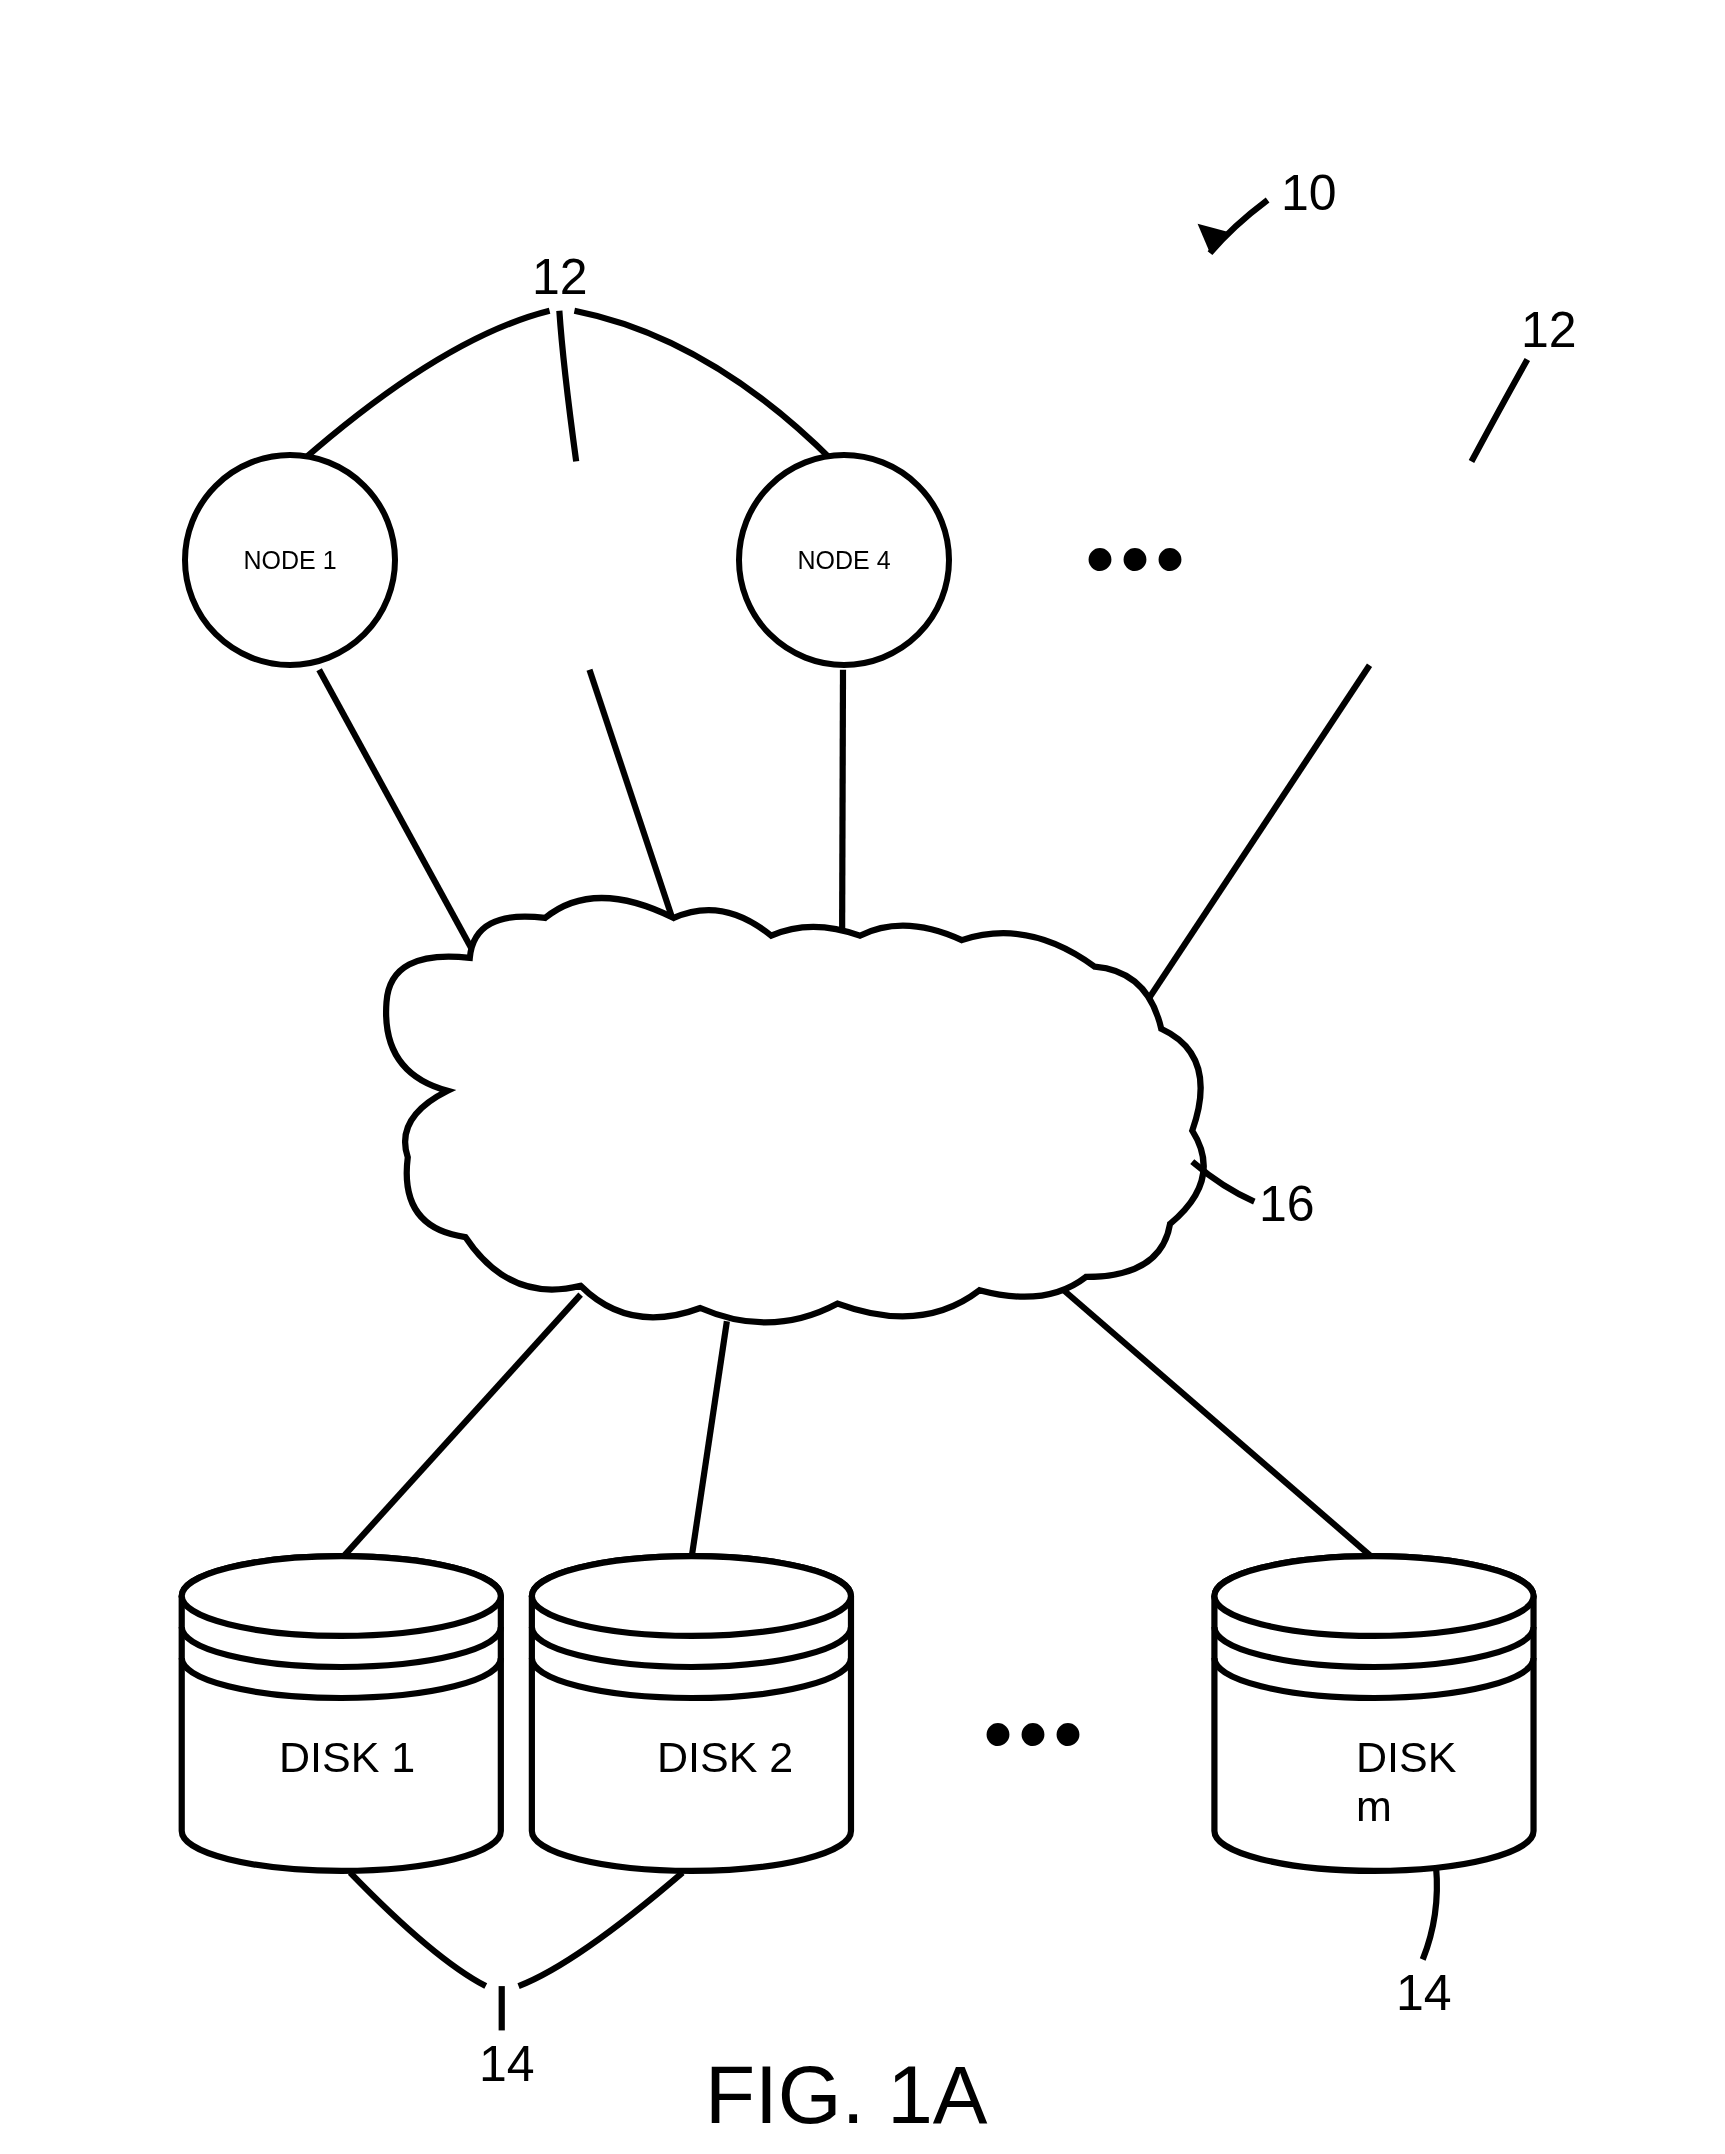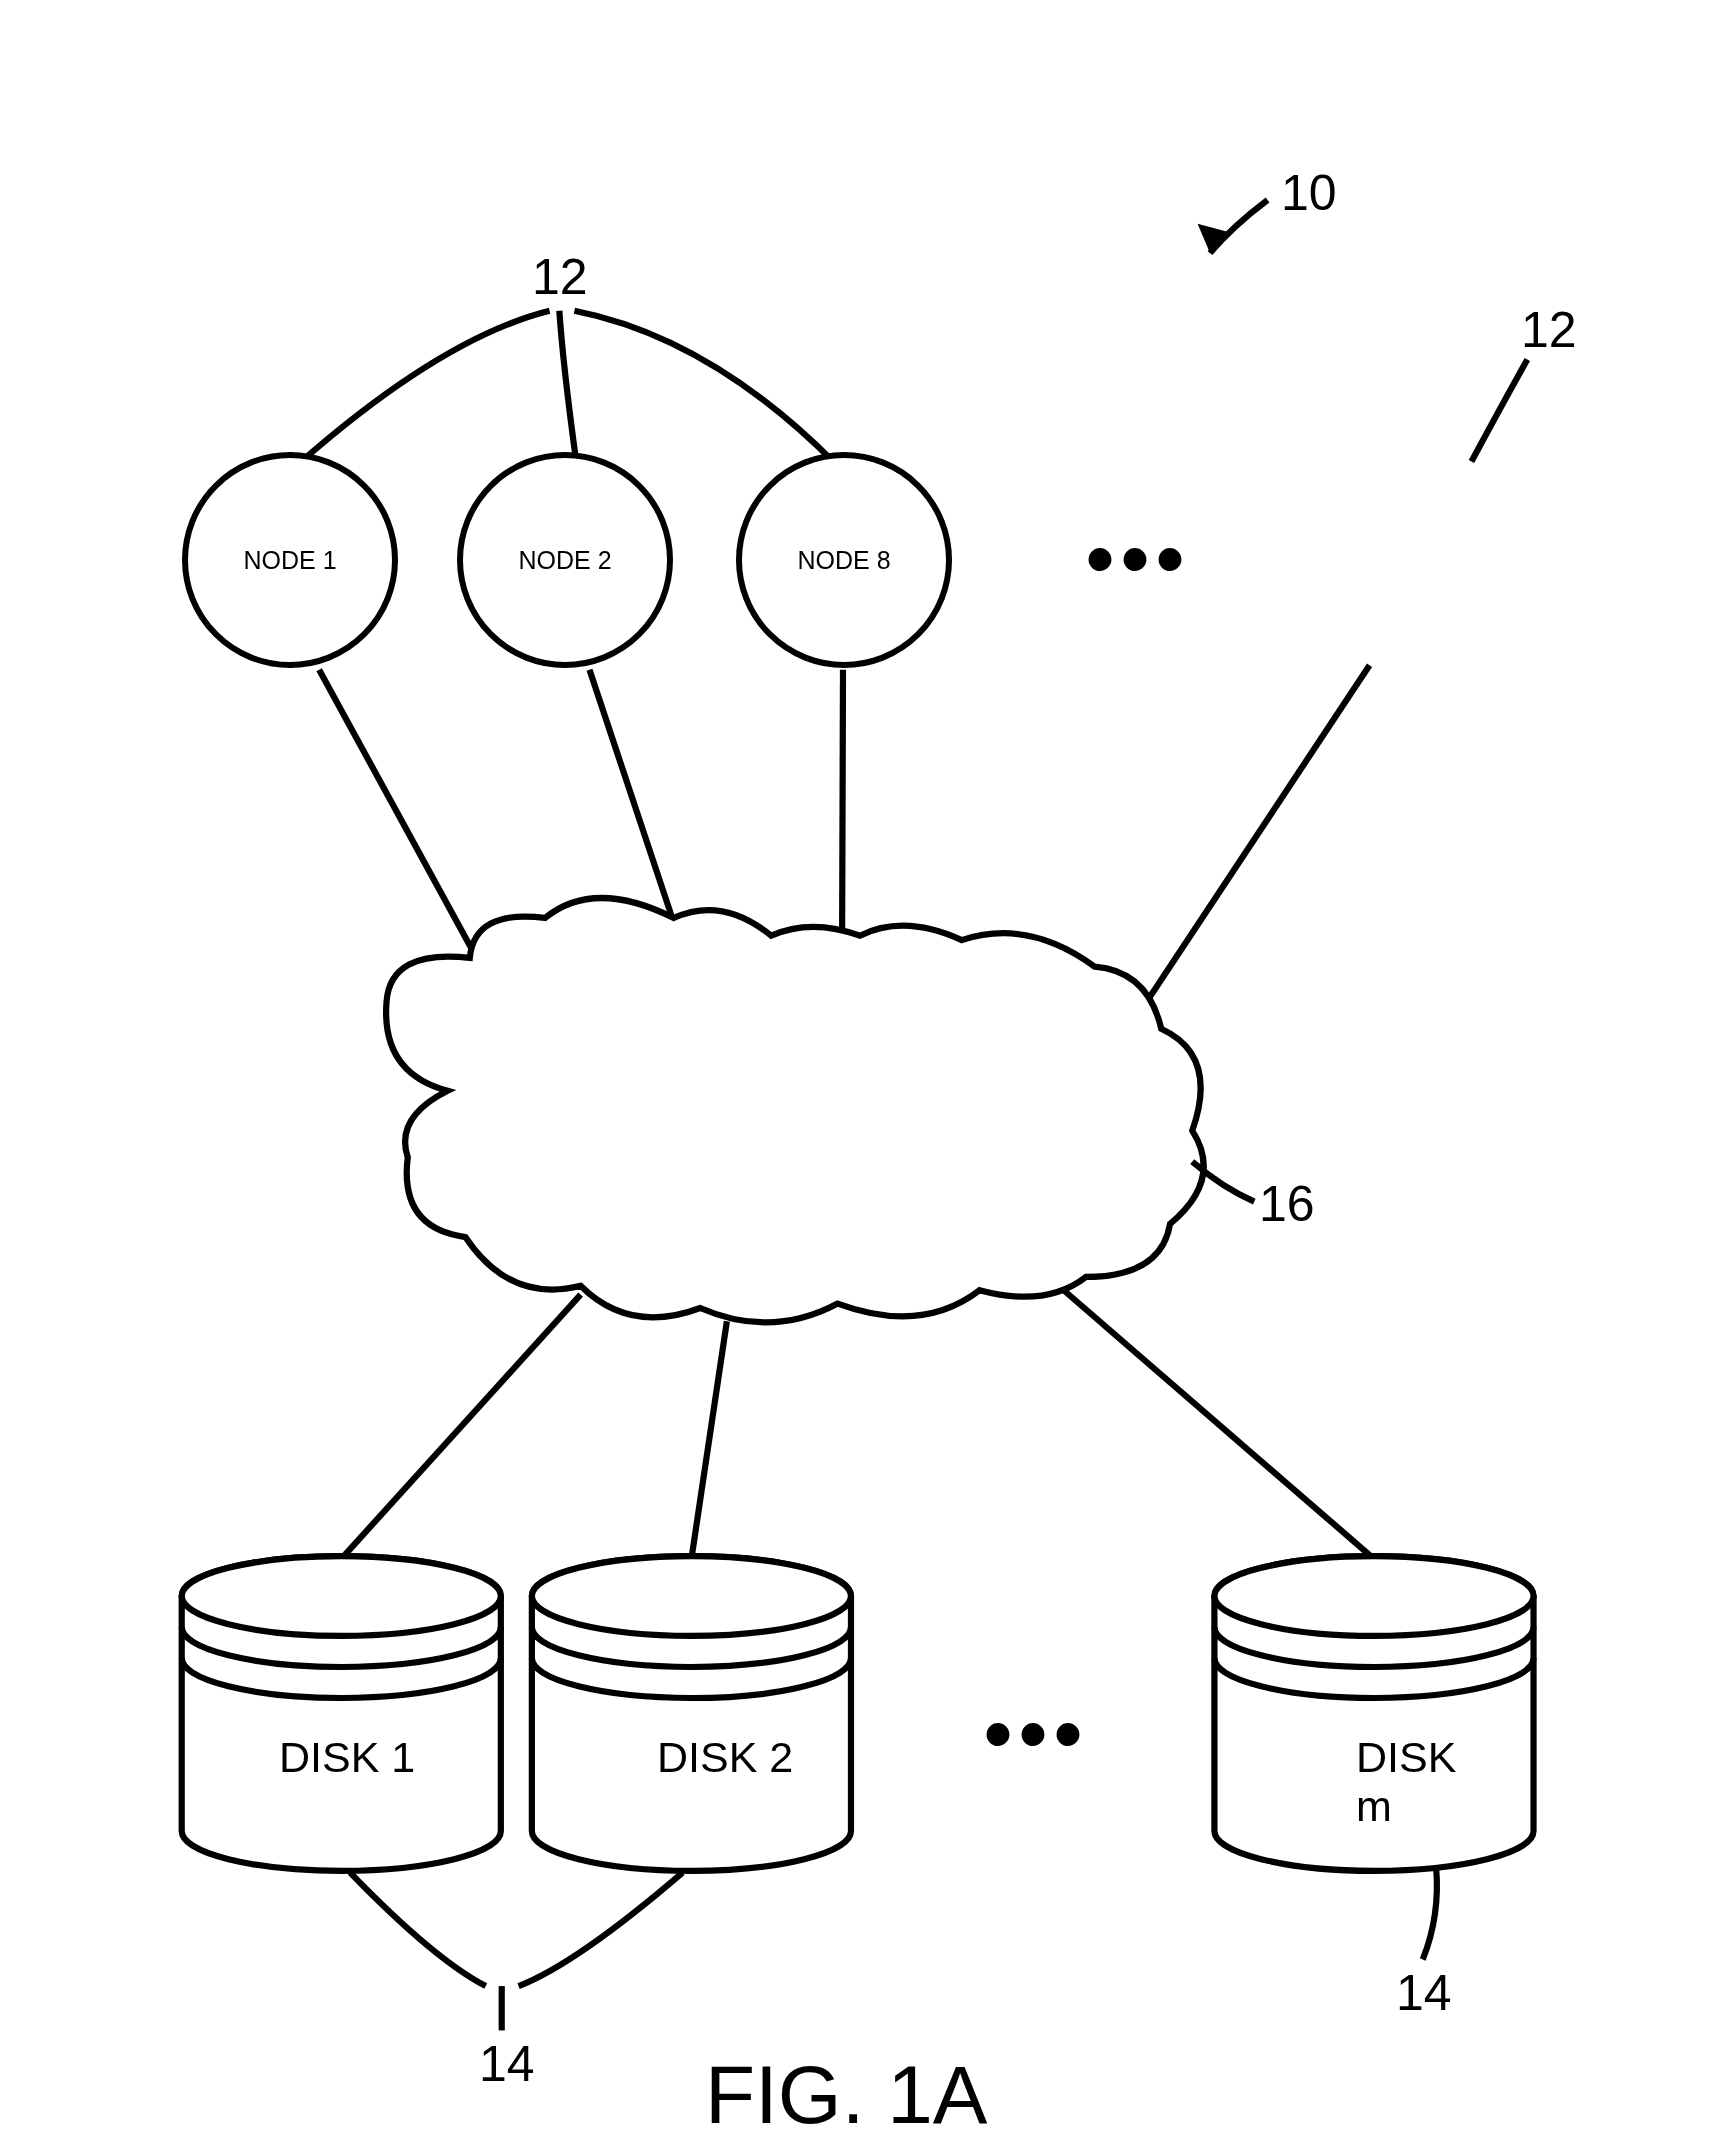--- a/index.html
+++ b/index.html
@@ -52,25 +52,22 @@
   </svg>
 
   <div class="abs ref-label" style="left:1521px; top:301px;">12</div>
   <svg class="connector" width="1725" height="2155" viewBox="0 0 1946 2430">
     <path d="M 1723 405 Q 1695 455 1660 520" stroke="#000" stroke-width="7" fill="none"></path>
   </svg>
 
   <div class="abs node-circle" style="left:182px; top:452px;">
     <span class="node-label">NODE 1</span>
   </div>
-  <div class="abs node-circle" style="left:457px; top:452px;">
-    <span class="node-label">NODE 2</span>
-  </div>
   <div class="abs node-circle" style="left:736px; top:452px;">
-    <span class="node-label">NODE 8</span>
+    <span class="node-label">NODE 4</span>
   </div>
   <div class="abs ellipsis" style="left:1086px; top:519px;">•••</div>
 
   <svg class="connector" width="1725" height="2155" viewBox="0 0 1946 2430">
     <line x1="360" y1="755" x2="565" y2="1130" stroke="#000" stroke-width="7"></line>
     <line x1="665" y1="755" x2="760" y2="1040" stroke="#000" stroke-width="7"></line>
     <line x1="951" y1="755" x2="950" y2="1055" stroke="#000" stroke-width="7"></line>
     <line x1="1545" y1="750" x2="1280" y2="1150" stroke="#000" stroke-width="7"></line>
   </svg>
 

